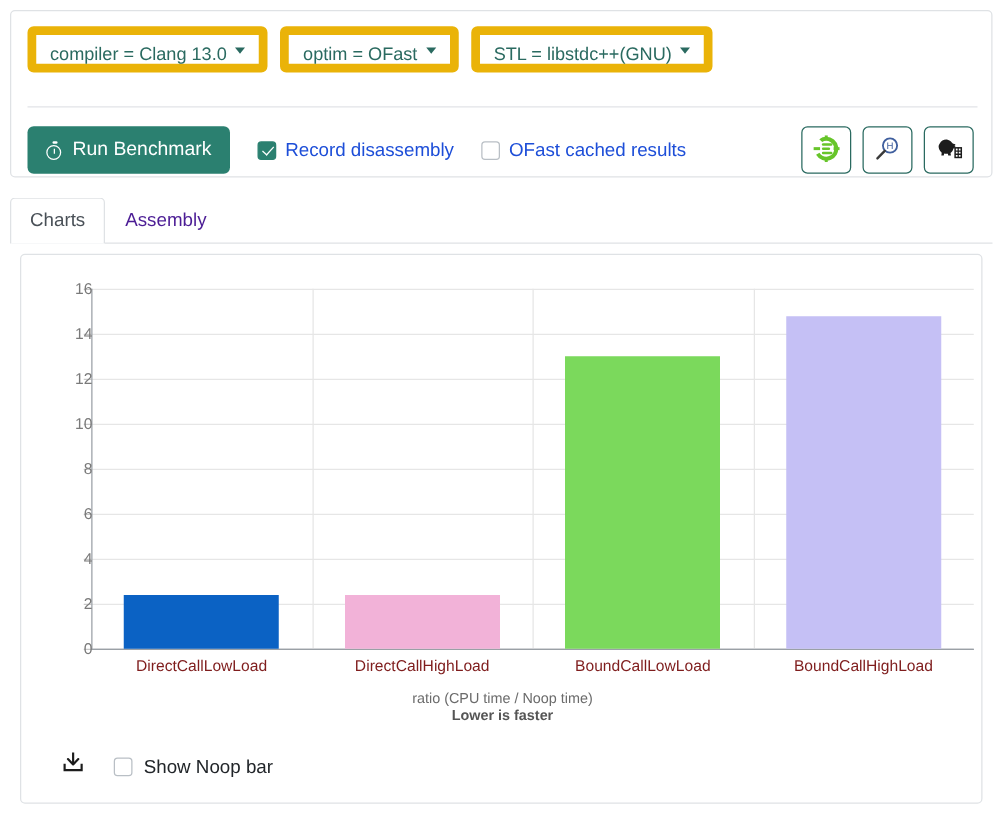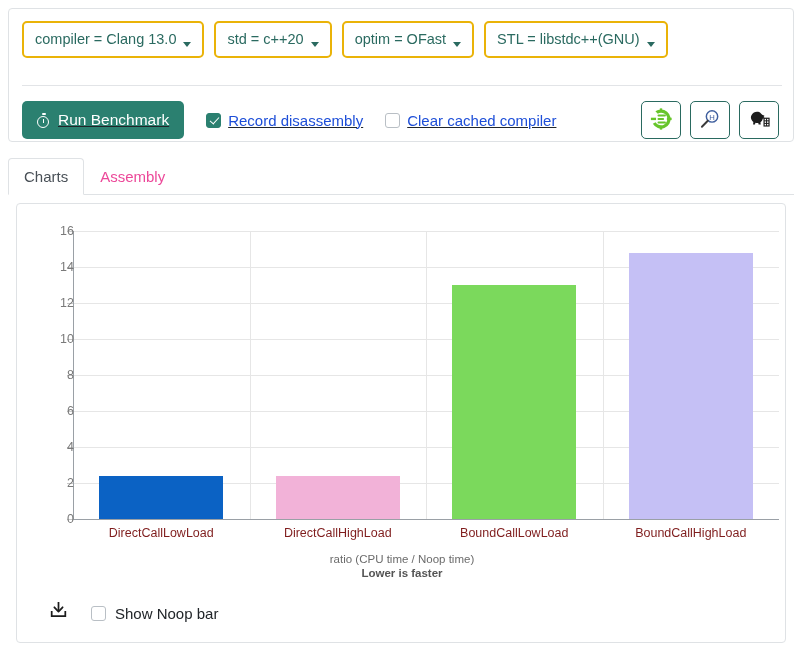--- a/index.html
+++ b/index.html
@@ -27,30 +27,30 @@
     padding: 0;
   }
   #selector-row {
     position: absolute;
     left: 13px; top: 12px;
     display: flex;
     gap: 10px;
     align-items: center;
   }
   .dropdown-btn {
-    border: 2px solid #eab308;
+    border: 7px solid #eab308;
     border-radius: 5px;
     background: #ffffff;
     color: #2a6a60;
     font-size: 14.5px;
     line-height: 1;
     padding: 9px 11px 10px 11px;
     height: 37px;
     display: flex;
-    align-items: flex-end;
+    align-items: flex-start;
     gap: 6px;
     cursor: pointer;
     white-space: nowrap;
   }
   .dropdown-btn .caret {
     width: 0; height: 0;
     border-left: 4.5px solid transparent;
     border-right: 4.5px solid transparent;
     border-top: 5px solid #2a6a60;
     display: inline-block;
@@ -67,21 +67,20 @@
     margin: 0;
     border: 0;
     background: #e2e4e7;
   }
 
   #action-row {
     position: absolute;
     left: 13px; top: 92px;
     display: flex;
     gap: 0;
-    text-decoration: underline;
   }
   #run-benchmark-button {
     background: #2b8070;
     color: #ffffff;
     border: none;
     border-radius: 5px;
     font-size: 15.5px;
     font-family: "Liberation Sans", sans-serif;
     height: 38px;
     padding: 0 15px;
@@ -176,21 +175,21 @@
   }
   .tab {
     font-size: 15px;
     padding: 8px 15px 8px 15px;
     line-height: 1.3;
     cursor: pointer;
     border: 1px solid transparent;
     border-radius: 4px 4px 0 0;
     margin-bottom: -1px;
     background: transparent;
-    color: #ec4899;
+    color: #4c1d95;
   }
   .tab.active {
     background: #ffffff;
     border-color: #dfe2e5 #dfe2e5 #ffffff;
     color: #495057;
   }
 
   
   #chart-card {
     position: absolute;
@@ -293,24 +292,20 @@
   }
 </style>
 </head>
 <body>
 
 <div class="card" id="top-card">
 
   <div id="selector-row">
     <button class="dropdown-btn">
       <span>compiler = Clang 13.0</span>
-      <span class="caret"></span>
-    </button>
-    <button class="dropdown-btn">
-      <span>std = c++20</span>
       <span class="caret"></span>
     </button>
     <button class="dropdown-btn">
       <span>optim = OFast</span>
       <span class="caret"></span>
     </button>
     <button class="dropdown-btn">
       <span>STL = libstdc++(GNU)</span>
       <span class="caret"></span>
     </button>
@@ -328,21 +323,21 @@
       <span>Run Benchmark</span>
     </button>
 
     <label class="chk-group">
       <span class="chk checked"></span>
       <span>Record disassembly</span>
     </label>
 
     <label class="chk-group">
       <span class="chk"></span>
-      <span>Clear cached compiler</span>
+      <span>OFast cached results</span>
     </label>
   </div>
 
   <div id="icon-row">
     <button class="icon-btn">
       <span>
         <svg width="22" height="22" viewBox="0 0 24 24">
           <path fill="#67c52a" d="M12 1.6a10.4 10.4 0 0 0-6.1 2l2.6 2.6A6.8 6.8 0 0 1 12 5.1a6.9 6.9 0 1 1-5.9 10.4l-3 1.7A10.4 10.4 0 1 0 12 1.6z"></path>
           <rect x="8.2" y="7.1" width="9.2" height="2.2" rx="1.1" fill="#67c52a"></rect>
           <rect x="8.2" y="10.9" width="7.2" height="2.2" rx="1.1" fill="#67c52a"></rect>

